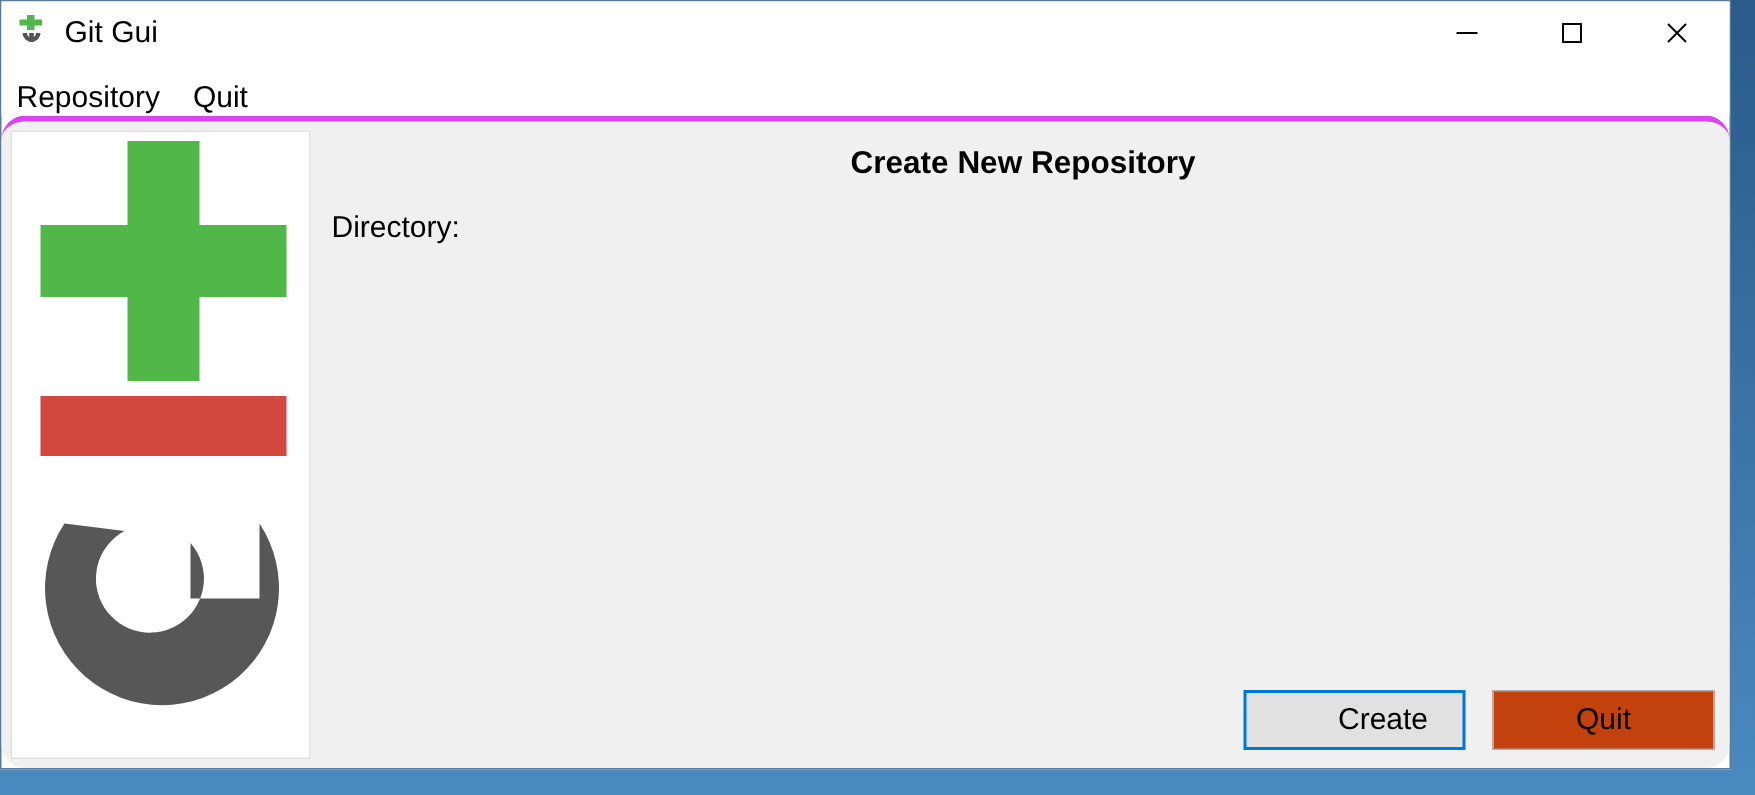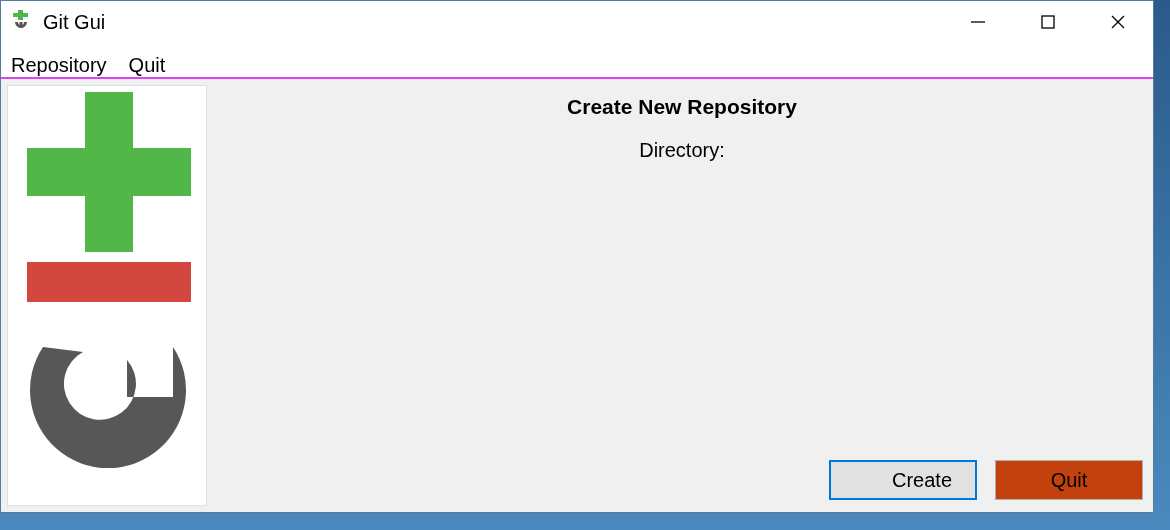--- a/index.html
+++ b/index.html
@@ -68,25 +68,26 @@
       align-items: flex-end;
       padding-left: 10px;
       gap: 22px;
       font-size: 20px;
       color: #000;
       background: #ffffff;
     }
     .menu-item { cursor: default; }
     .client-area {
       background: #f0f0f0;
-      border-top: 2px solid #d946ef;
+      border-top: 4px solid #d946ef;
       height: calc(100% - 42px - 34px);
       display: flex;
       padding: 6px;
       gap: 10px;
+      border-radius: 16px;
     }
     .logo-panel {
       width: 200px;
       background: #ffffff;
       border: 1px solid #e0e0e0;
       display: flex;
       flex-direction: column;
       align-items: center;
       padding-top: 6px;
     }
@@ -102,21 +103,20 @@
       font-size: 21px;
       font-weight: bold;
       color: #000;
       padding: 10px 0 18px 0;
     }
     .form-row {
       display: flex;
       align-items: center;
       gap: 6px;
       padding: 2px 4px;
-      justify-content: center;
     }
     .form-label {
       font-size: 20px;
       color: #000;
     }
     .dir-input {
       flex: 1;
       height: 40px;
       border: 2px solid #0078d7;
       background: #ffffff;

